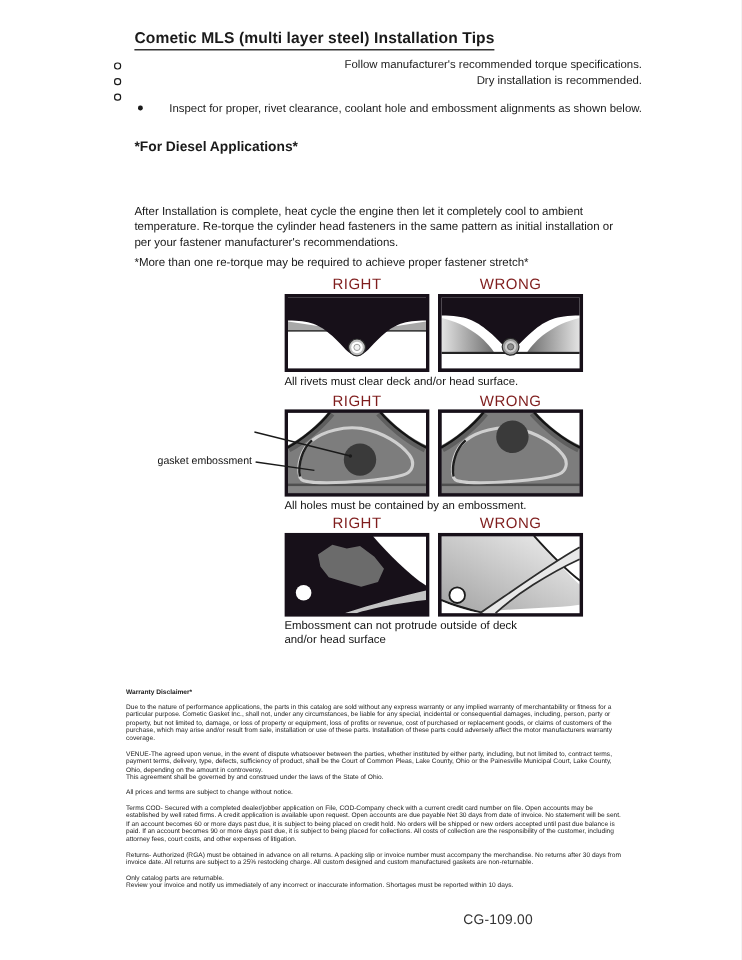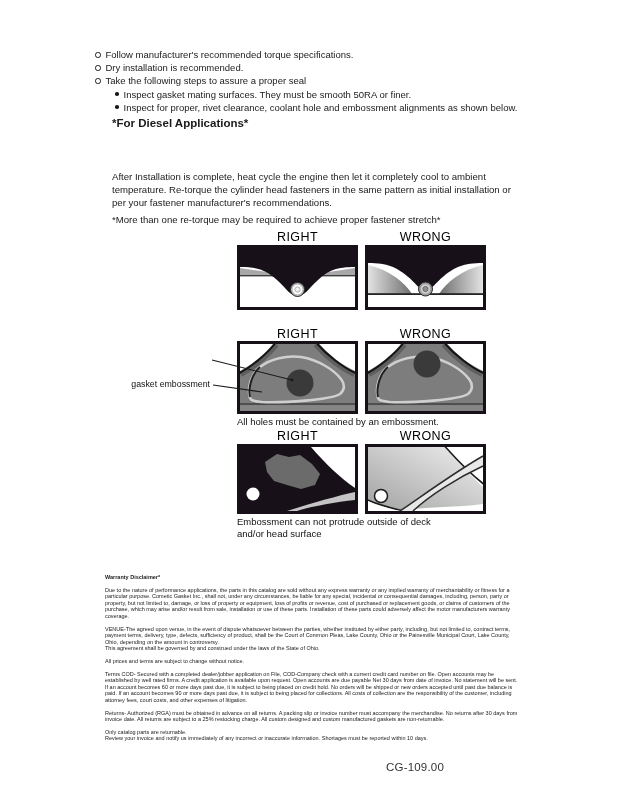--- a/index.html
+++ b/index.html
@@ -9,68 +9,64 @@
     font-family:"Liberation Sans", sans-serif;color:#1a1a1a;
   }
   .abs{position:absolute;}
   
   .doc-title{
     left:112px;top:24px;font-size:13px;font-weight:bold;
     border-bottom:1.6px solid #000;padding-bottom:2px;letter-spacing:.1px;
   }
   
   .bullets{left:95px;top:48px;width:440px;font-size:9.5px;line-height:13.2px;}
-  .b-item{display:flex;align-items:flex-start;}
+  .b-item{display:flex;align-items:flex-start;justify-content:space-between;}
   .b-marker{
     width:3.5px;height:3.5px;border:1px solid #1a1a1a;border-radius:50%;
     margin:4px 5px 0 0;flex:none;background:#fff;
   }
   .sub{margin-left:20px;}
   .s-marker{
     width:3.5px;height:3.5px;border-radius:50%;background:#1a1a1a;
     margin:4.5px 5px 0 0;flex:none;
   }
   
   .diesel-head{left:112px;top:117px;font-size:11.5px;font-weight:bold;text-align:right;}
   .para{left:112px;width:400px;font-size:9.6px;line-height:13px;}
   
-  .rw{width:121px;text-align:center;font-size:12.5px;color:#000000;letter-spacing:.4px;}
+  .rw{width:121px;text-align:center;font-size:12.5px;color:#7f1d1d;letter-spacing:.4px;}
   .cap{font-size:9.5px;line-height:11.5px;color:#111;}
   .panel{display:block;}
   .annot{font-size:8.8px;line-height:10px;text-align:right;width:100px;color:#111;}
   
   .disclaimer{left:105px;top:574px;width:414px;font-size:5.5px;line-height:6.6px;color:#222;}
   .disclaimer .head{font-weight:bold;margin:0 0 6px 0;}
   .disclaimer p{margin:0 0 6px 0;}
   .disclaimer p.tight{margin:0;}
   
   .page-code{left:386px;top:761px;font-size:11.5px;color:#333;letter-spacing:.2px;}
 </style>
 </head>
 <body>
 
 <div class="page">
 
+  <div class="abs doc-title">Cometic MLS (multi layer steel) Installation Tips</div>
 
   <div class="abs bullets">
     <div class="b-item">
       <span class="b-marker"></span>
       <span>Follow manufacturer's recommended torque specifications.</span>
     </div>
     <div class="b-item">
       <span class="b-marker"></span>
       <span>Dry installation is recommended.</span>
     </div>
     <div class="b-item">
       <span class="b-marker"></span>
-      <span>Take the following steps to assure a proper seal</span>
-    </div>
-    <div class="b-item sub">
-      <span class="s-marker"></span>
-      <span>Inspect gasket mating surfaces.  They must be smooth 50RA or finer.</span>
     </div>
     <div class="b-item sub">
       <span class="s-marker"></span>
       <span>Inspect for proper, rivet clearance, coolant hole and embossment alignments as shown below.</span>
     </div>
   </div>
 
   <div class="abs diesel-head">*For Diesel Applications*</div>
   <div class="abs para" style="top:213px;">*More than one re-torque may be required to achieve proper fastener stretch*</div>
   <div class="abs para" style="top:170px;">After Installation is complete, heat cycle the engine then let it completely cool to ambient temperature. Re-torque the cylinder head fasteners in the same pattern as initial installation or per your fastener manufacturer's recommendations.</div>
@@ -105,20 +101,21 @@
     <path d="M3,20 L3,49 L47,49 C40,38 25,25 3,20 Z" fill="url(#gwL)"></path>
     <path d="M118,20 L118,49 L74,49 C81,38 96,25 118,20 Z" fill="url(#gwR)"></path>
     <rect x="3" y="48.2" width="115" height="1.8" fill="#242424"></rect>
     <path d="M3,3 H118 V18 C98,18 90,22 79,31 C70,38 67,45 60.5,45 C54,45 51,38 42,31 C31,22 23,18 3,18 Z" fill="#171019"></path>
     <circle cx="60.5" cy="44" r="7" fill="#9b9b9b" stroke="#2a2a2a" stroke-width="1"></circle>
     <circle cx="60.5" cy="44" r="4.8" fill="#cfcfcf"></circle>
     <circle cx="60.5" cy="44" r="2.6" fill="#8e8e8e" stroke="#5d5d5d" stroke-width="0.8"></circle>
     <rect x="1.5" y="1.5" width="118" height="62" fill="none" stroke="#171019" stroke-width="3"></rect>
   </svg>
 
+  <div class="abs cap" style="left:237px;top:313px;">All rivets must clear deck and/or head surface.</div>
 
   <div class="abs rw" style="left:237px;top:327px;">RIGHT</div>
   <div class="abs rw" style="left:365px;top:327px;">WRONG</div>
 
   <div class="abs annot" style="left:110px;top:379px;">gasket embossment</div>
 
   <svg class="abs panel" style="left:237px;top:341px;" width="121" height="73" viewBox="0 0 121 73">
     <rect x="1.5" y="1.5" width="118" height="70" fill="#7d7d7d"></rect>
     <path d="M3,3 L36,3 C28,13 13,25 3,30 Z" fill="#ffffff"></path>
     <path d="M118,3 L82,3 C91,13 106,25 118,30 Z" fill="#ffffff"></path>

